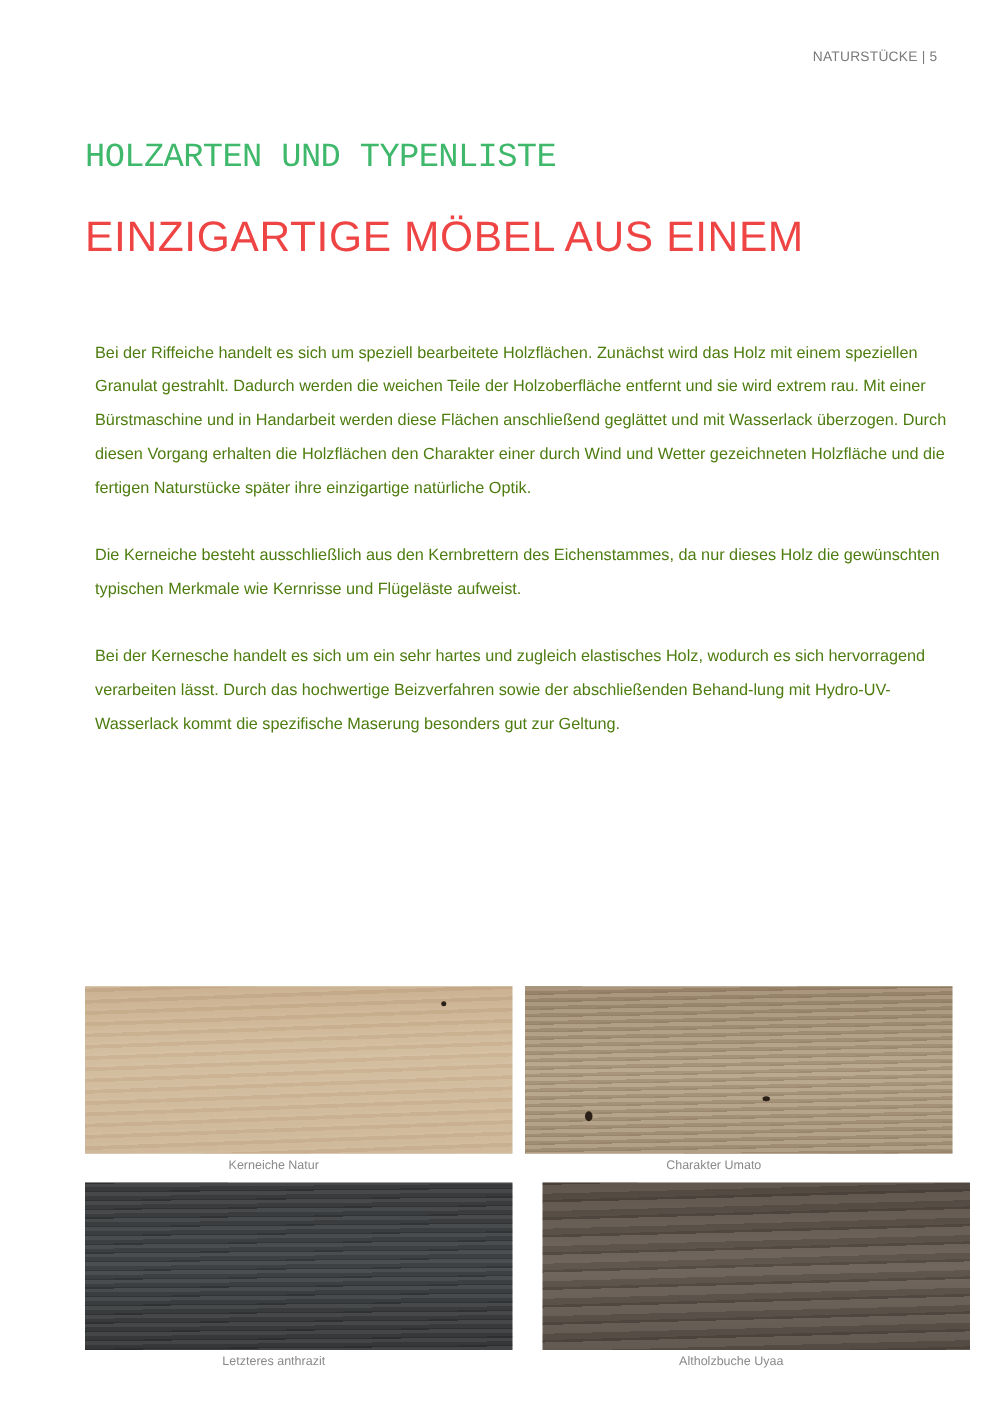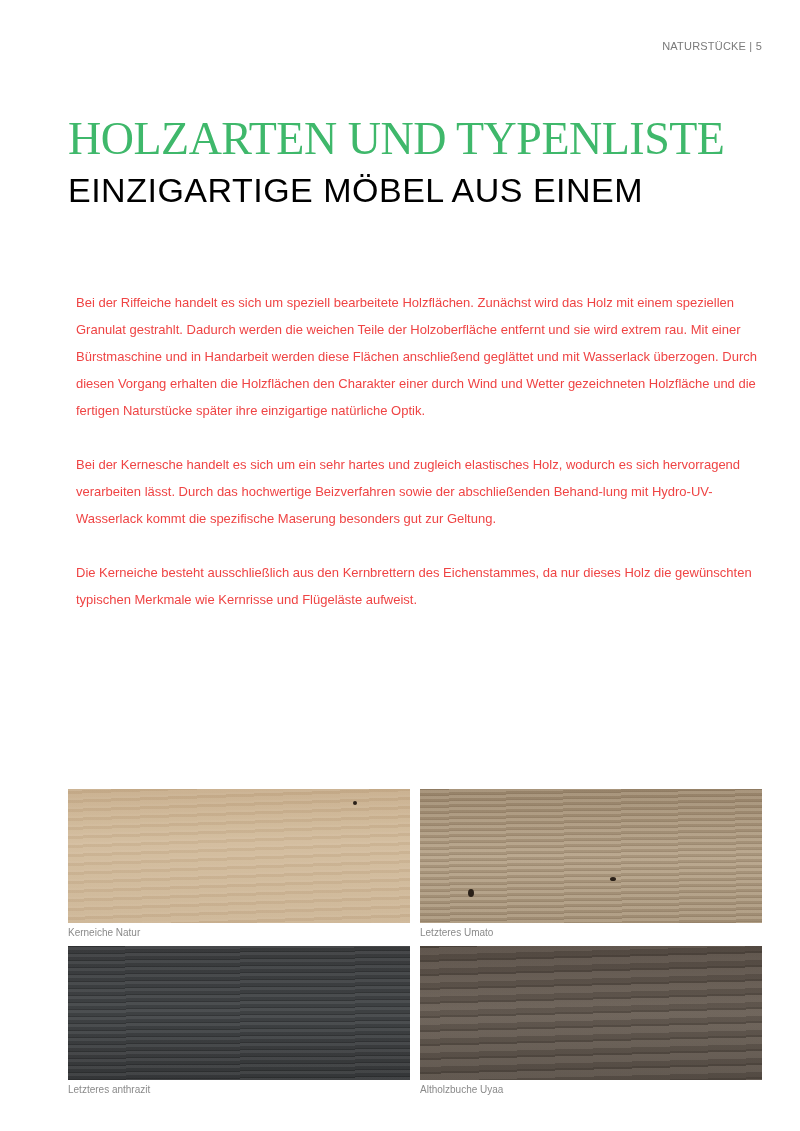--- a/index.html
+++ b/index.html
@@ -1,35 +1,35 @@
 <!DOCTYPE html>
 <html><head>
   <meta charset="utf-8">
   <style>
     html, body { margin: 0; padding: 0; background: #ffffff; }
     body { width: 800px; height: 1131px; position: relative; overflow: hidden;
       font-family: "Liberation Sans", "DejaVu Sans", sans-serif; color: #6b6b6b; }
-    .header-label { position: absolute; top: 40px; right: 38px; font-size: 11px;
+    .header-label { position: absolute; top: 40px; right: 50px; font-size: 11px;
       color: #7a7a7a; letter-spacing: 0.2px; }
-    .title-green { position: absolute; left: 68px; top: 112px; font-size: 46px;
-      color: #3fb86b; letter-spacing: -0.5px; font-family: Liberation Serif, serif; }
+    .title-green { position: absolute; left: 68px; top: 112px; font-size: 27px;
+      color: #3fb86b; letter-spacing: -0.5px; font-family: Liberation Mono, monospace; }
     .title-gray { position: absolute; left: 68px; top: 166px; font-size: 34px;
-      color: #000000; font-weight: 300; line-height: 48px; letter-spacing: 0.5px; }
+      color: #ef4444; font-weight: 300; line-height: 48px; letter-spacing: 0.5px; }
     .title-gray div { white-space: nowrap; }
-    .body { position: absolute; left: 76px; top: 289px; width: 690px; font-size: 13px;
-      line-height: 27px; color: #ef4444; }
+    .body { position: absolute; left: 76px; top: 268px; width: 690px; font-size: 13px;
+      line-height: 27px; color: #4d7c0f; }
     .body p { margin: 0 0 27px 0; }
     .grid { position: absolute; left: 68px; top: 789px; width: 694px; }
-    .tile { position: absolute; width: 302px; }
+    .tile { position: absolute; width: 302px; text-align: center; }
     .swatch { width: 342px; height: 134px; position: relative; overflow: hidden; }
     .caption { font-size: 10px; color: #8a8a8a; margin-top: 4px; }
     .t0 { left: 0; top: 0; }
     .t1 { left: 352px; top: 0; }
     .t2 { left: 0; top: 157px; }
-    .t3 { left: 352px; top: 157px; }
+    .t3 { left: 366px; top: 157px; }
     .sw0 { background:
         repeating-linear-gradient(178deg, rgba(255,255,255,0.08) 0 2px, rgba(150,120,90,0.10) 2px 5px, rgba(255,255,255,0.05) 5px 9px),
         linear-gradient(180deg, #c8ae8c 0%, #d2bb9b 40%, #cdb595 100%); }
     .sw1 { background:
         repeating-linear-gradient(179deg, rgba(90,70,50,0.22) 0 1px, rgba(255,245,230,0.10) 1px 4px, rgba(90,70,50,0.12) 4px 6px),
         linear-gradient(180deg, #9e8a70 0%, #b3a086 50%, #a8957b 100%); }
     .sw2 { background:
         repeating-linear-gradient(179.5deg, rgba(0,0,0,0.25) 0 1px, rgba(255,255,255,0.04) 1px 4px, rgba(0,0,0,0.10) 4px 7px),
         linear-gradient(180deg, #3e4042 0%, #45484a 50%, #3a3c3e 100%); }
     .sw3 { background:
@@ -43,37 +43,37 @@
 <div class="header-label">NATURSTÜCKE | 5</div>
 
 <h1 class="title-green" style="margin:0;font-weight:normal;">HOLZARTEN UND TYPENLISTE</h1>
 
 <div class="title-gray">
   <div>EINZIGARTIGE MÖBEL AUS EINEM</div>
 </div>
 
 <div class="body">
   <p>Bei der Riffeiche handelt es sich um speziell bearbeitete Holzflächen. Zunächst wird das Holz mit einem speziellen Granulat gestrahlt. Dadurch werden die weichen Teile der Holzoberfläche entfernt und sie wird extrem rau. Mit einer Bürstmaschine und in Handarbeit werden diese Flächen anschließend geglättet und mit Wasserlack überzogen. Durch diesen Vorgang erhalten die Holzflächen den Charakter einer durch Wind und Wetter gezeichneten Holzfläche und die fertigen Naturstücke später ihre einzigartige natürliche Optik.</p>
+  <p>Die Kerneiche besteht ausschließlich aus den Kernbrettern des Eichenstammes, da nur dieses Holz die gewünschten typischen Merkmale wie Kernrisse und Flügeläste aufweist.</p>
   <p>Bei der Kernesche handelt es sich um ein sehr hartes und zugleich elastisches Holz, wodurch es sich hervorragend verarbeiten lässt. Durch das hochwertige Beizverfahren sowie der abschließenden Behand-lung mit Hydro-UV-Wasserlack kommt die spezifische Maserung besonders gut zur Geltung.</p>
-  <p>Die Kerneiche besteht ausschließlich aus den Kernbrettern des Eichenstammes, da nur dieses Holz die gewünschten typischen Merkmale wie Kernrisse und Flügeläste aufweist.</p>
 </div>
 
 <div class="grid">
   <div class="tile t0">
     <div class="swatch sw0">
       <span class="knot" style="left:285px;top:12px;width:4px;height:4px;"></span>
     </div>
     <div class="caption">Kerneiche Natur</div>
   </div>
   <div class="tile t1">
     <div class="swatch sw1">
       <span class="knot" style="left:48px;top:100px;width:6px;height:8px;"></span>
       <span class="knot" style="left:190px;top:88px;width:6px;height:4px;"></span>
     </div>
-    <div class="caption">Letzteres Umato</div>
+    <div class="caption">Charakter Umato</div>
   </div>
   <div class="tile t2">
     <div class="swatch sw2"></div>
     <div class="caption">Letzteres anthrazit</div>
   </div>
   <div class="tile t3">
     <div class="swatch sw3"></div>
     <div class="caption">Altholzbuche Uyaa</div>
   </div>
 </div>

